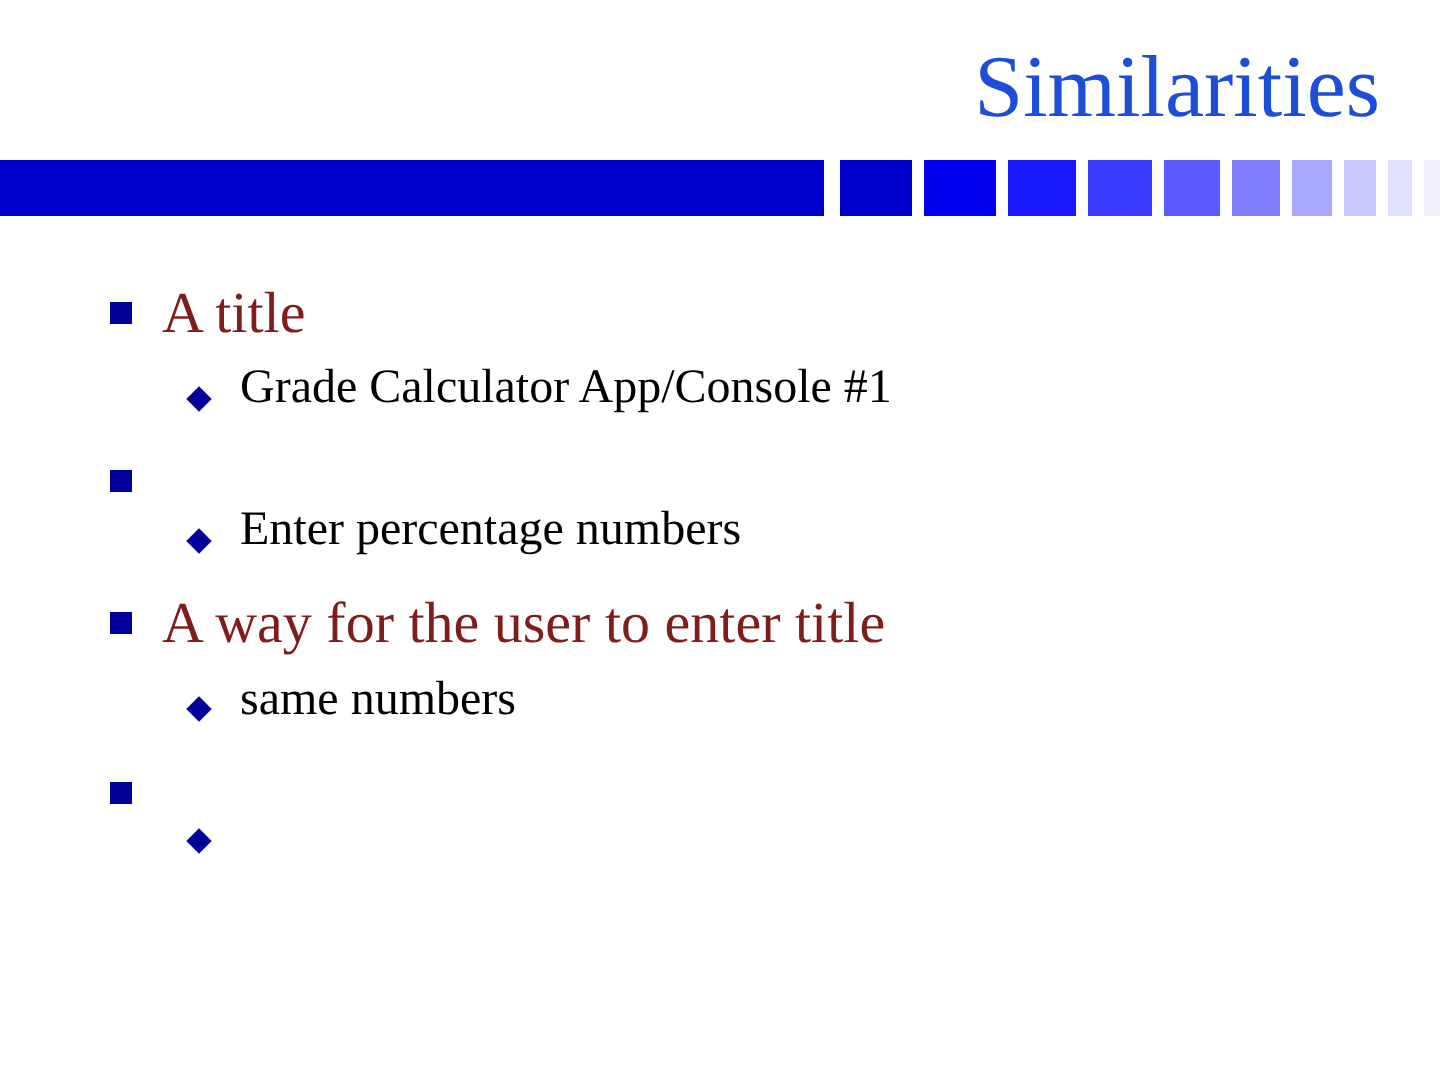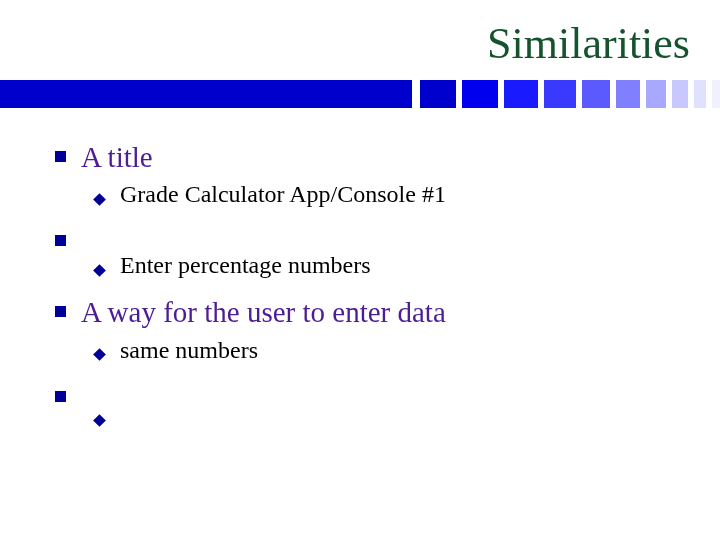--- a/index.html
+++ b/index.html
@@ -9,21 +9,21 @@
     background: #ffffff;
     font-family: "Times New Roman", Times, serif;
     position: relative;
     overflow: hidden;
   }
   .title {
     position: absolute;
     top: 18px;
     right: 30px;
     font-size: 44px;
-    color: #14532d;
+    color: #1d4ed8;
     font-weight: normal;
   }
   .bar-row {
     position: absolute;
     top: 80px;
     left: 0;
     width: 720px;
     height: 28px;
     display: flex;
     align-items: stretch;
@@ -66,21 +66,21 @@
     height: 9px;
     background: #000099;
     transform: rotate(45deg);
     margin-top: 10px;
     margin-right: 16px;
     margin-left: 2px;
     flex-shrink: 0;
   }
   .l1-text {
     font-size: 29px;
-    color: #4c1d95;
+    color: #7f1d1d;
     line-height: 1.25;
   }
   .l2-text {
     font-size: 24px;
     color: #000;
     line-height: 1.25;
   }
 </style>
 </head>
 <body>
@@ -118,21 +118,21 @@
   <div class="item-l1">
     <div class="square"></div>
   </div>
   <div class="item-l2">
     <div class="diamond"></div>
     <div class="l2-text">Enter percentage numbers</div>
   </div>
 
   <div class="item-l1">
     <div class="square"></div>
-    <div class="l1-text">A way for the user to enter data</div>
+    <div class="l1-text">A way for the user to enter title</div>
   </div>
   <div class="item-l2">
     <div class="diamond"></div>
     <div class="l2-text">same numbers</div>
   </div>
 
   <div class="item-l1">
     <div class="square"></div>
   </div>
   <div class="item-l2">

